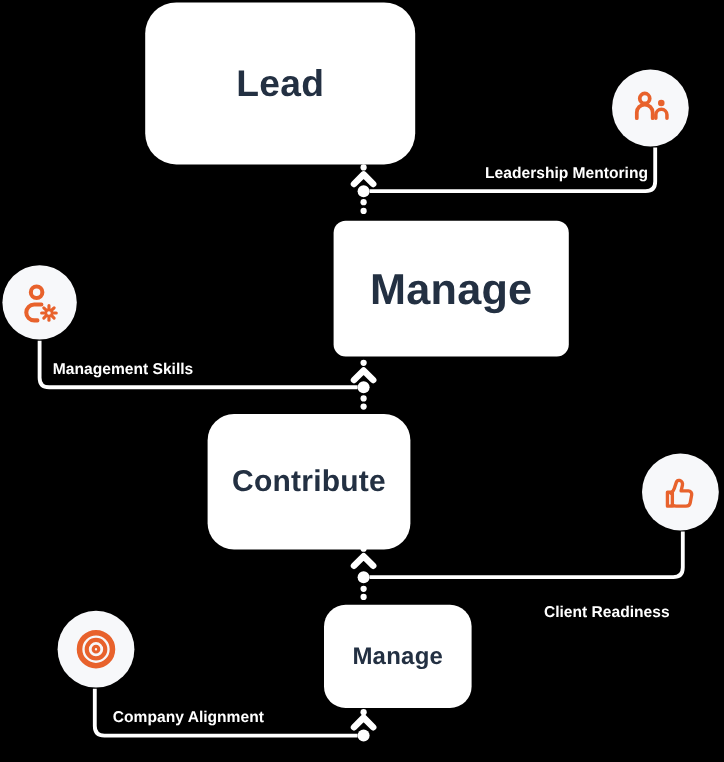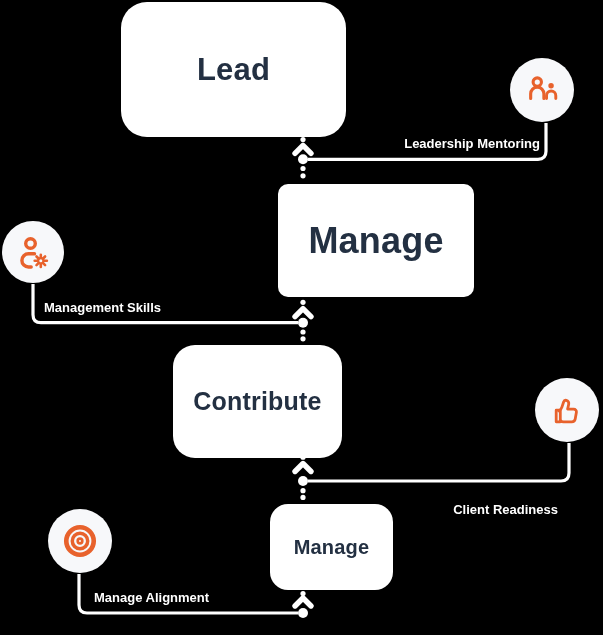--- a/index.html
+++ b/index.html
@@ -131,15 +131,15 @@
     <svg width="38" height="38" viewBox="0 0 36 36">
       <circle cx="18" cy="18" r="13" fill="none" stroke="currentColor" stroke-width="4.4"></circle>
       <circle cx="18" cy="18" r="7.3" fill="none" stroke="currentColor" stroke-width="3.3"></circle>
       <circle cx="18" cy="18" r="2.2" fill="none" stroke="currentColor" stroke-width="2.5"></circle>
     </svg>
   </div>
 
   <div class="side-label" id="label-1">Leadership Mentoring</div>
   <div class="side-label" id="label-2">Management Skills</div>
   <div class="side-label" id="label-3">Client Readiness</div>
-  <div class="side-label" id="label-4">Manage Alignment</div>
+  <div class="side-label" id="label-4">Company Alignment</div>
 
 </div>
 
 </body></html>

